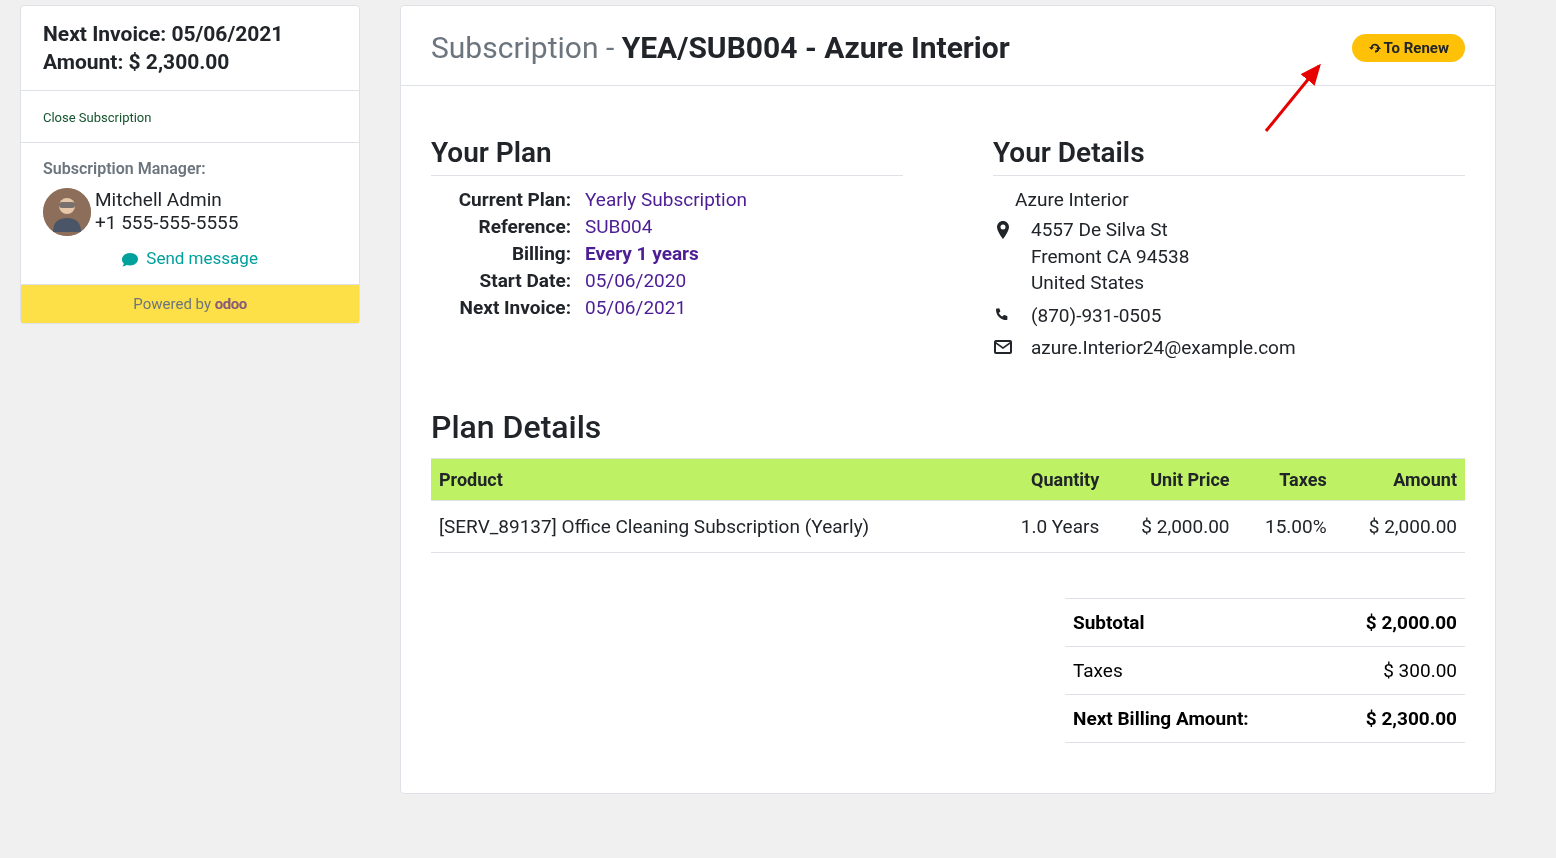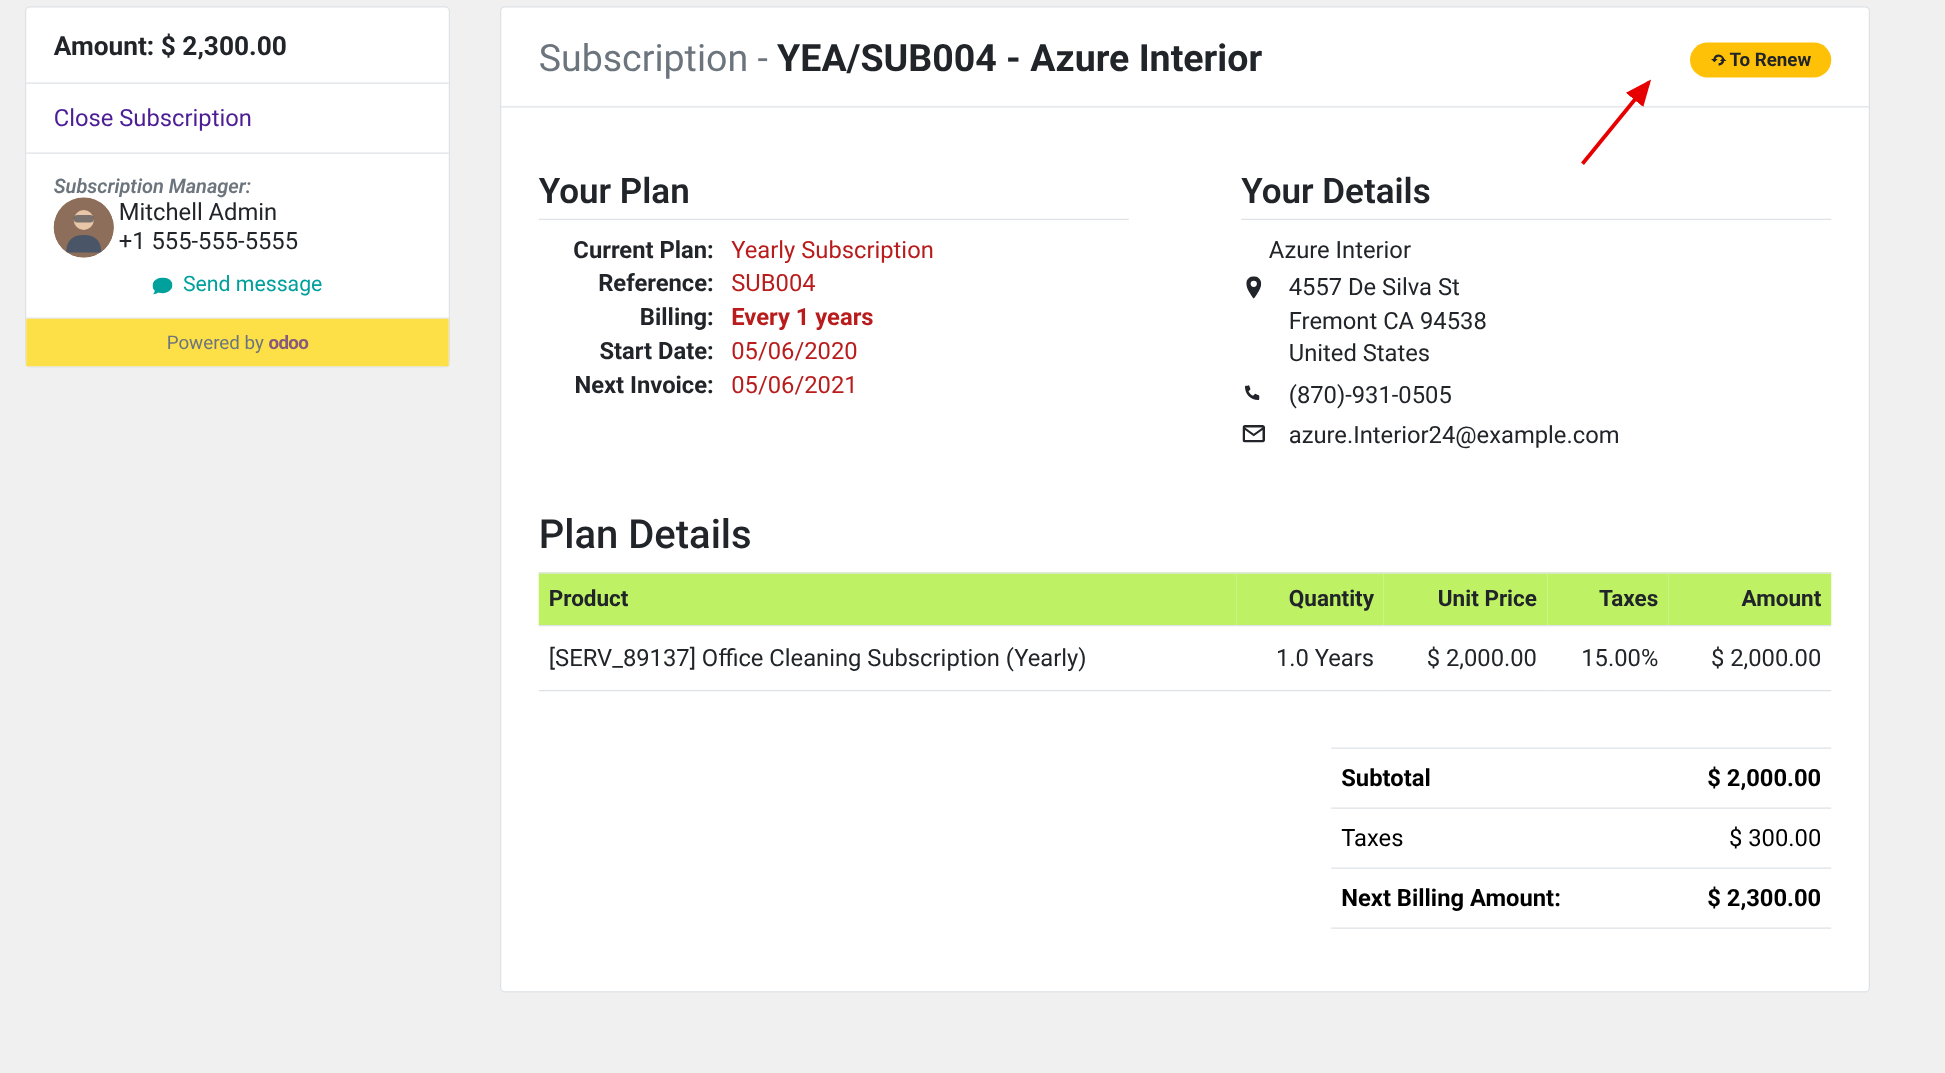--- a/index.html
+++ b/index.html
@@ -39,30 +39,30 @@
       color: #212529;
     }
     .amount-title {
       font-size: 21px;
       font-weight: 700;
       color: #212529;
       margin-top: 4px;
     }
     
     .close-link {
-      color: #4c1d95;
-      font-size: 19px;
+      color: #14532d;
+      font-size: 13px;
       cursor: pointer;
     }
     
     .manager-label {
       color: #6c757d;
       font-weight: 600;
       font-size: 16px;
-      font-style: italic;
+      margin-bottom: 10px;
     }
     
     .manager-row {
       display: flex;
       align-items: flex-start;
       gap: 4px;
     }
     .avatar {
       width: 48px;
       height: 48px;
@@ -178,21 +178,21 @@
       row-gap: 4px;
     }
     .plan-label {
       font-weight: 700;
       text-align: right;
       font-size: 19px;
       color: #212529;
     }
     .plan-value {
       font-size: 19px;
-      color: #b91c1c;
+      color: #4c1d95;
       padding-left: 14px;
     }
     .plan-value.bold { font-weight: 700; }
     
     .details-company {
       font-size: 19px;
       color: #212529;
       margin-bottom: 6px;
       margin-left: 22px;
     }
@@ -268,20 +268,21 @@
       pointer-events: none;
     }
   </style>
 </head>
 <body>
 
 <div class="sidebar">
   <div class="card sidebar-card">
 
     <div class="sidebar-section">
+      <div class="next-invoice-title">Next Invoice: 05/06/2021</div>
       <div class="amount-title">Amount: $ 2,300.00</div>
     </div>
 
     <div class="sidebar-section">
       <span class="close-link">Close Subscription</span>
     </div>
 
     <div class="sidebar-section">
       <div class="manager-label">Subscription Manager:</div>
       <div class="manager-row">

